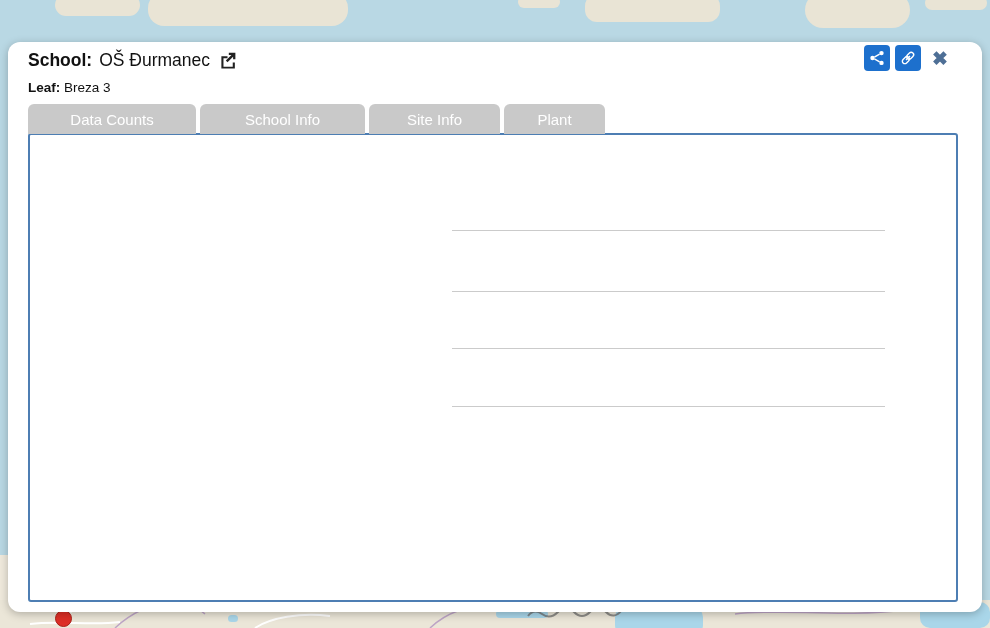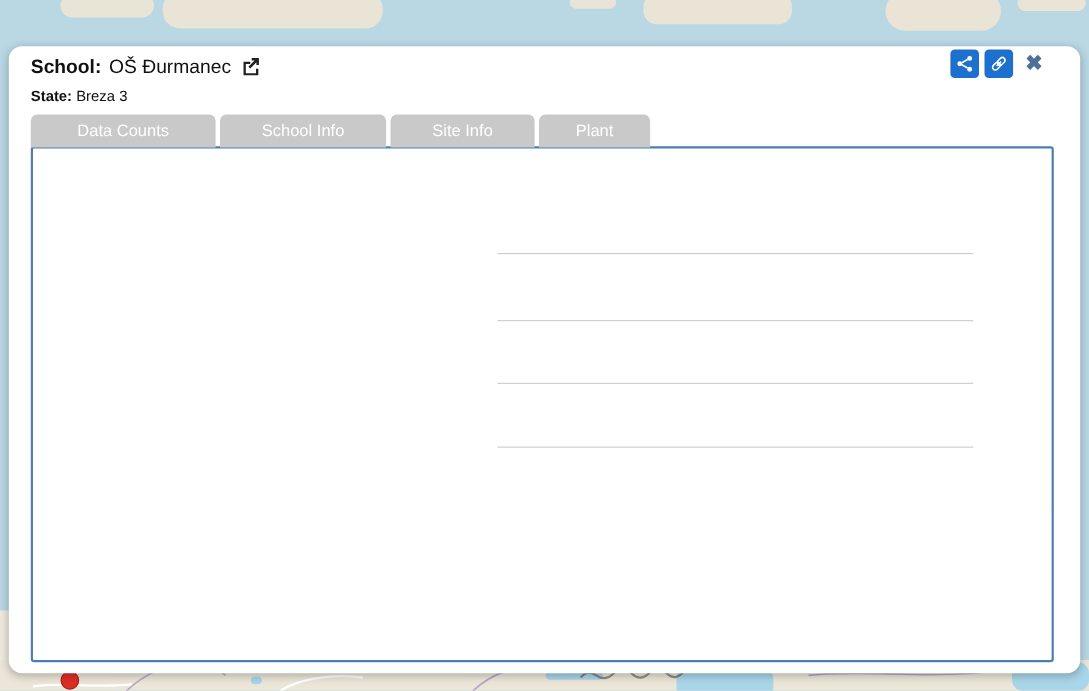--- a/index.html
+++ b/index.html
@@ -119,21 +119,21 @@
     <span class="b">School:</span>
     <span>OŠ Đurmanec</span>
     <span style="display:flex;cursor:pointer;">
       <svg width="21" height="21" viewBox="0 0 24 24">
         <path d="M5 7 h7 v2.4 H7.4 V19 H18 v-4.8 h2.4 V21 H5 Z" fill="#222"></path>
         <path d="M13.5 3 H21 v7.5 h-2.6 V7.6 L12 14 l-1.9-1.9 6.4-6.4 h-3 Z" fill="#222"></path>
       </svg>
     </span>
   </div>
   <div class="hdr-line2">
-    <span class="b">State:</span>
+    <span class="b">Leaf:</span>
     <span>Breza 3</span>
   </div>
 
   <div class="icon-btn" style="left:856px;top:3px;">
     <span style="display:flex;">
       <svg width="18" height="18" viewBox="0 0 22 22">
         <circle cx="16.5" cy="5" r="2.7" fill="#fff"></circle>
         <circle cx="5.5" cy="11" r="2.7" fill="#fff"></circle>
         <circle cx="16.5" cy="17" r="2.7" fill="#fff"></circle>
         <path d="M7.8 9.9 14.2 6.3 M7.8 12.1 14.2 15.7" stroke="#fff" stroke-width="1.8"></path>
@@ -150,21 +150,21 @@
         </g>
       </svg>
     </span>
   </div>
   <div class="close-x" style="left:920px;top:3px;">
     <span>✖</span>
   </div>
 
   <div class="tabs">
       <div class="tab" style="width: 168px;">Data Counts</div>
-      <div class="tab" style="width: 151px;">School Info</div>
+      <div class="tab" style="width: 165px;">School Info</div>
       <div class="tab" style="width: 131px;">Site Info</div>
       <div class="tab" style="width: 101px;">Plant</div>
     </div>
 
   <div class="content"></div>
 
   <div class="left-panel">
     <div class="sphere-row">
       <span style="display:flex;cursor:pointer;">
         <svg width="33" height="33" viewBox="0 0 34 34">

